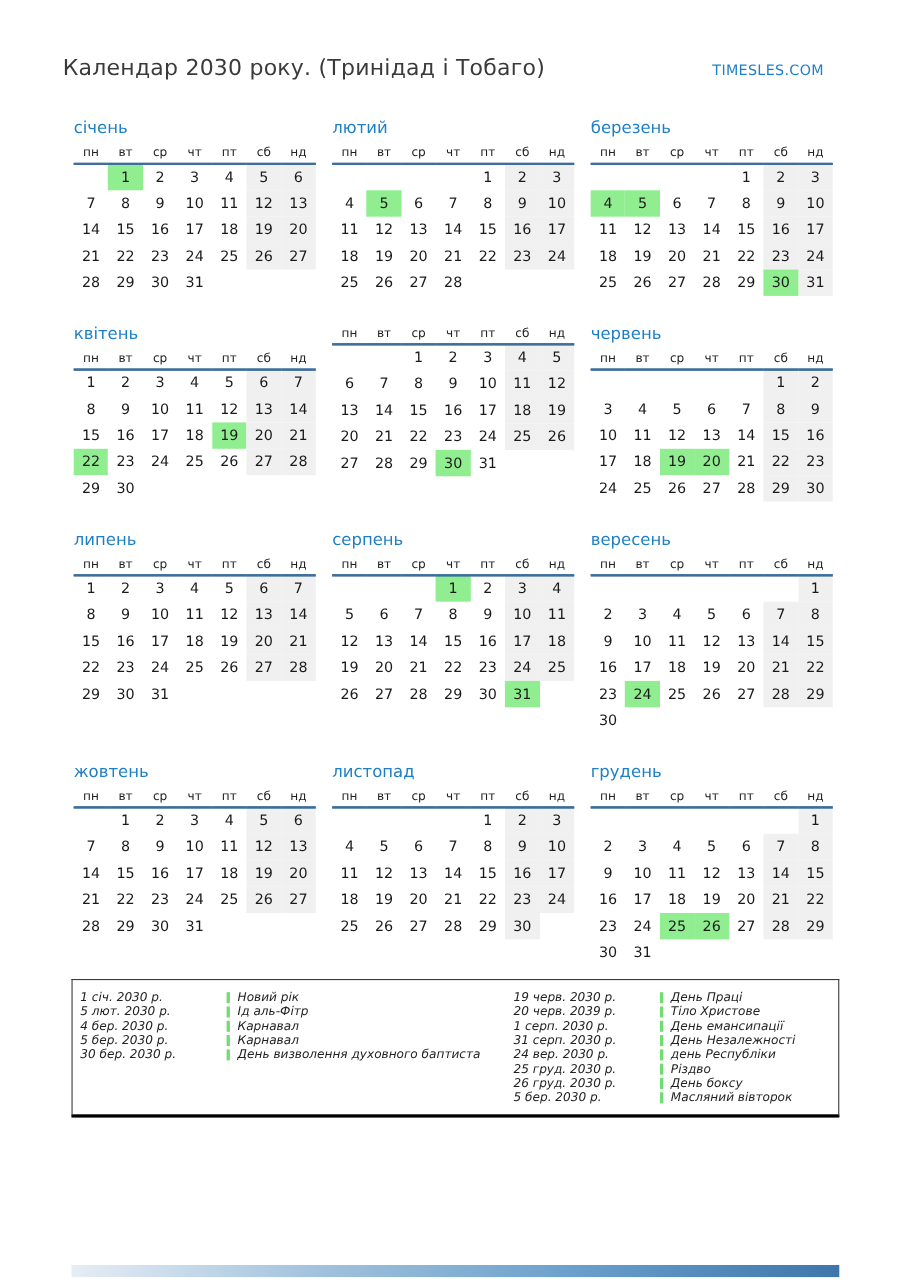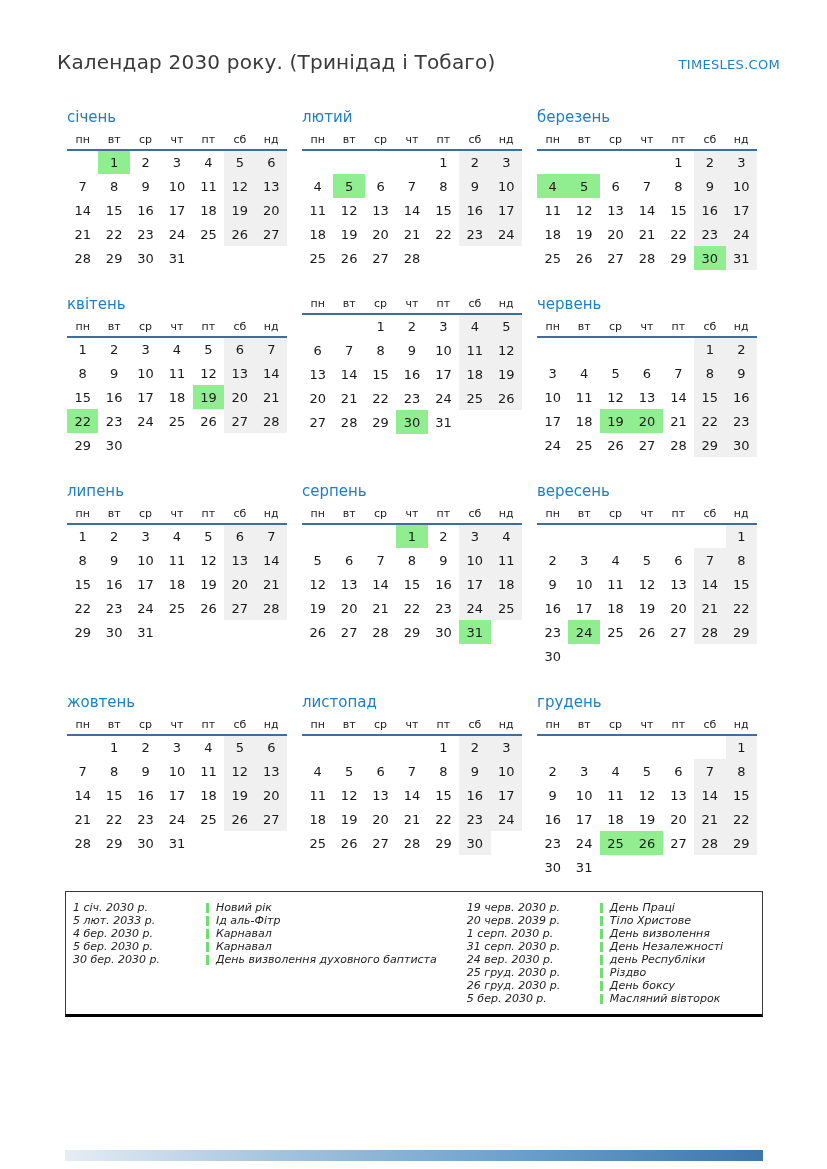--- a/index.html
+++ b/index.html
@@ -11,21 +11,21 @@
   }
   *{box-sizing:border-box;}
   html,body{margin:0;padding:0;}
   body{
     width:827px;height:1169px;position:relative;background:#ffffff;
     font-family:"DejaVu Sans","Liberation Sans",sans-serif;color:#1a1a1a;
     overflow:hidden;
   }
   .header{
     display:flex;justify-content:space-between;align-items:baseline;
-    padding:20px 47px 0 57px;
+    padding:20px 78px 0 57px;
   }
   .page-title{
     font-size:20px;font-weight:400;color:#3a3a3a;margin:0;letter-spacing:0.2px;
   }
   .site-link{
     font-size:13px;color:var(--accent-blue);text-decoration:none;letter-spacing:0.3px;cursor:pointer;margin-top:37px;
   }
   .months{
     margin:34px 0 0 67px;
     display:grid;
@@ -857,21 +857,21 @@
   </div>
 
 <div class="legend">
     <div class="legend-col">
       <div class="legend-row">
         <span class="legend-date">1 січ. 2030 р.</span>
         <span class="legend-marker"></span>
         <span class="legend-name">Новий рік</span>
       </div>
       <div class="legend-row">
-        <span class="legend-date">5 лют. 2033 р.</span>
+        <span class="legend-date">5 лют. 2030 р.</span>
         <span class="legend-marker"></span>
         <span class="legend-name">Ід аль-Фітр</span>
       </div>
       <div class="legend-row">
         <span class="legend-date">4 бер. 2030 р.</span>
         <span class="legend-marker"></span>
         <span class="legend-name">Карнавал</span>
       </div>
       <div class="legend-row">
         <span class="legend-date">5 бер. 2030 р.</span>
@@ -891,21 +891,21 @@
         <span class="legend-name">День Праці</span>
       </div>
       <div class="legend-row">
         <span class="legend-date">20 черв. 2039 р.</span>
         <span class="legend-marker"></span>
         <span class="legend-name">Тіло Христове</span>
       </div>
       <div class="legend-row">
         <span class="legend-date">1 серп. 2030 р.</span>
         <span class="legend-marker"></span>
-        <span class="legend-name">День визволення</span>
+        <span class="legend-name">День емансипації</span>
       </div>
       <div class="legend-row">
         <span class="legend-date">31 серп. 2030 р.</span>
         <span class="legend-marker"></span>
         <span class="legend-name">День Незалежності</span>
       </div>
       <div class="legend-row">
         <span class="legend-date">24 вер. 2030 р.</span>
         <span class="legend-marker"></span>
         <span class="legend-name">день Республіки</span>

